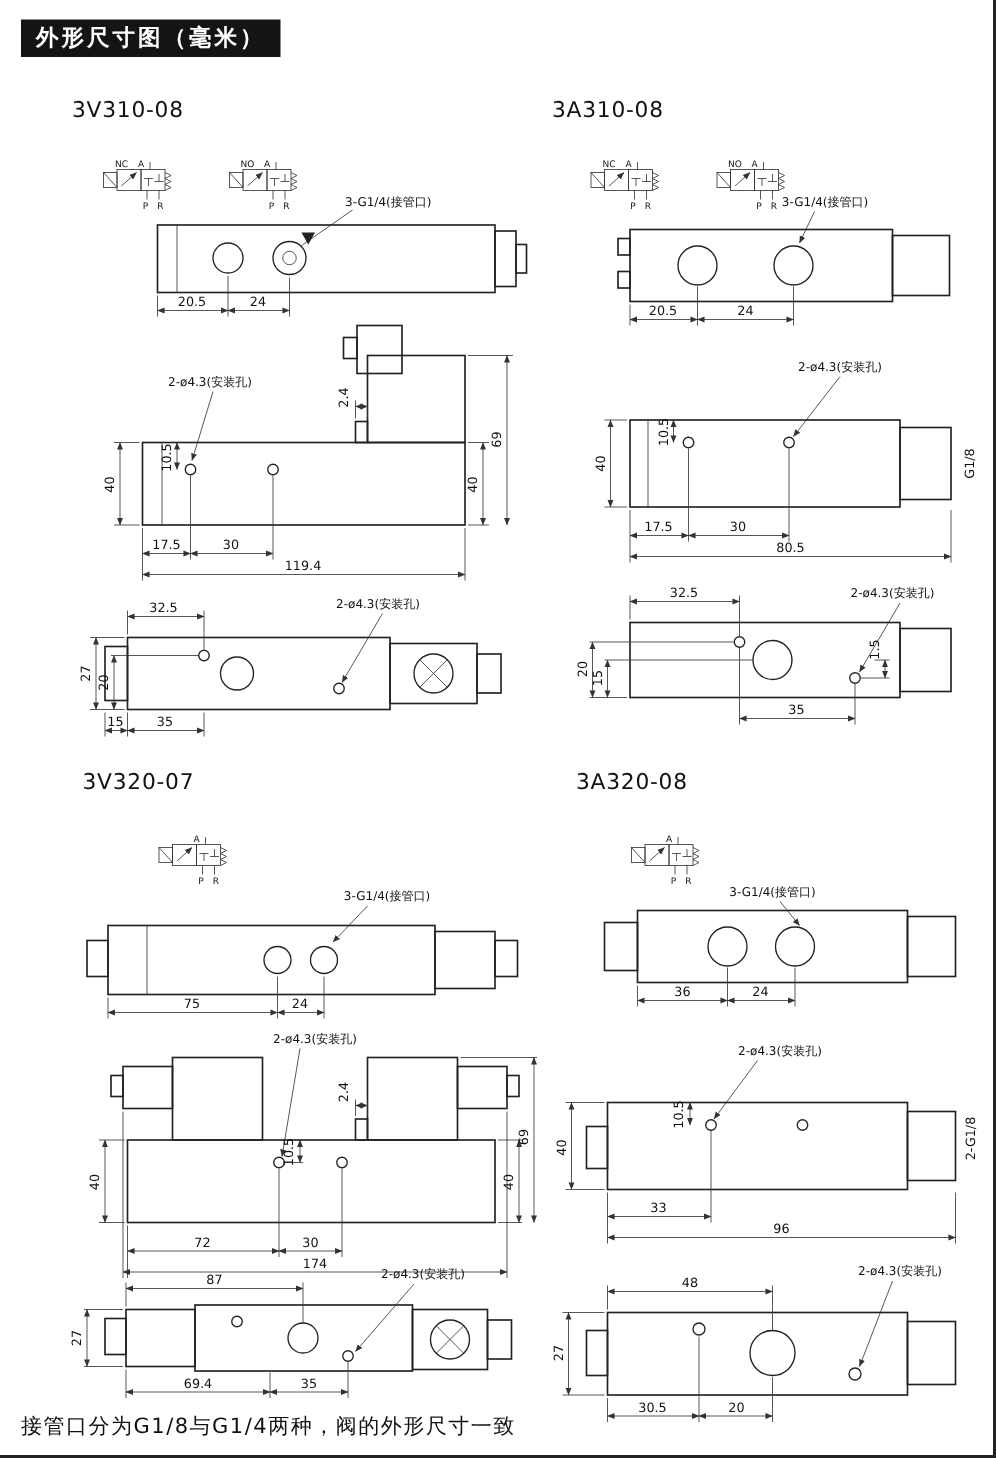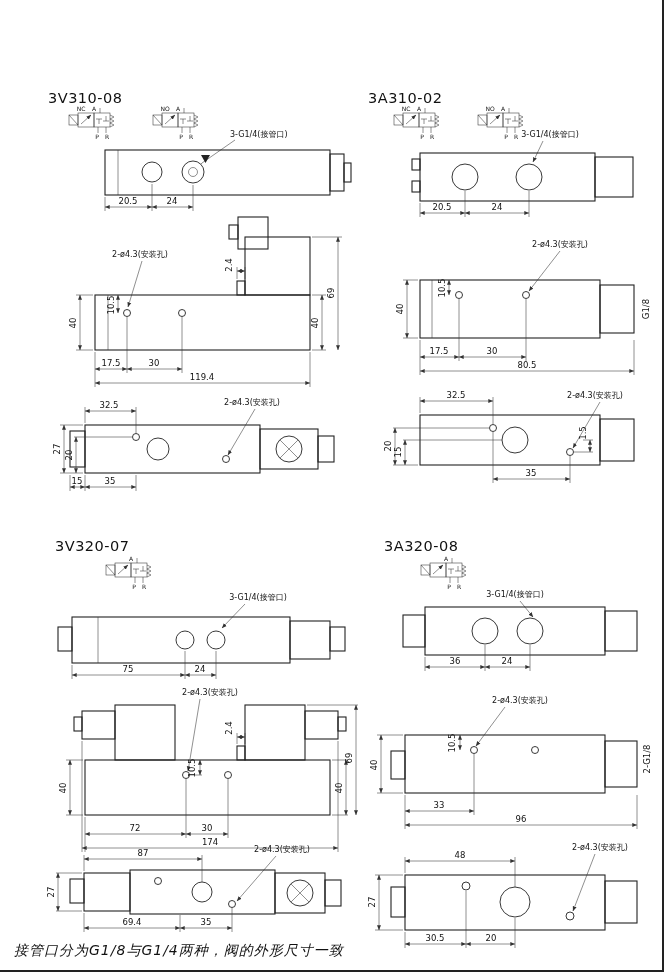--- a/index.html
+++ b/index.html
@@ -1,39 +1,40 @@
 <!DOCTYPE html>
 <html><head>
 <meta charset="utf-8">
 <style>
   html,body{margin:0;padding:0;background:#e8e8e8;}
   .page{position:relative;width:664px;height:972px;background:#ffffff;overflow:hidden;
         font-family:"DejaVu Sans",sans-serif;color:#111;
         border-right:2px solid #222;border-bottom:2px solid #222;box-sizing:border-box;}
   .header{position:absolute;left:14px;top:13px;background:#141414;color:#fff;
           font-size:15px;font-weight:bold;padding:3px 10px;letter-spacing:2px;}
-  .sec-title{position:absolute;font-size:14.5px;letter-spacing:0.5px;margin-top:24px;}
-  .footer{position:absolute;left:14px;top:942px;font-size:14px;letter-spacing:1px;font-style:italic;}
+  .sec-title{position:absolute;font-size:14.5px;letter-spacing:0.5px;}
+  .footer{position:absolute;left:14px;top:942px;font-size:14px;letter-spacing:1px;}
   svg{position:absolute;overflow:visible;}
   svg text{font-family:"DejaVu Sans",sans-serif;fill:#111;}
   .dim{font-size:8.5px;}
   .lbl{font-size:8px;}
   .sym{font-size:6px;}
   .o{fill:none;stroke:#222;stroke-width:1.1;}
   .t{stroke:#333;stroke-width:0.55;fill:none;}
   .h{fill:#fff;stroke:#222;stroke-width:0.9;}
 </style>
 </head>
 <body>
 
 <div class="page">
 
+  <div class="header">外形尺寸图（毫米）</div>
 
   <div class="sec-title" style="left:48px;top:66px">3V310-08</div>
-  <div class="sec-title" style="left:368px;top:66px">3A310-02</div>
+  <div class="sec-title" style="left:368px;top:66px">3A310-08</div>
   <div class="sec-title" style="left:55px;top:514px">3V320-07</div>
   <div class="sec-title" style="left:384px;top:514px">3A320-08</div>
 
   <svg width="0" height="0" style="left:0;top:0">
     <defs>
       <marker id="ar" viewBox="0 0 10 10" refX="9.5" refY="5" markerWidth="9" markerHeight="9" orient="auto-start-reverse" markerUnits="strokeWidth">
         <path d="M0,1 L10,5 L0,9 z" fill="#333"></path>
       </marker>
       <pattern id="hatch" width="5" height="5" patternUnits="userSpaceOnUse" patternTransform="rotate(45)">
         <rect width="5" height="5" fill="#fff"></rect>

